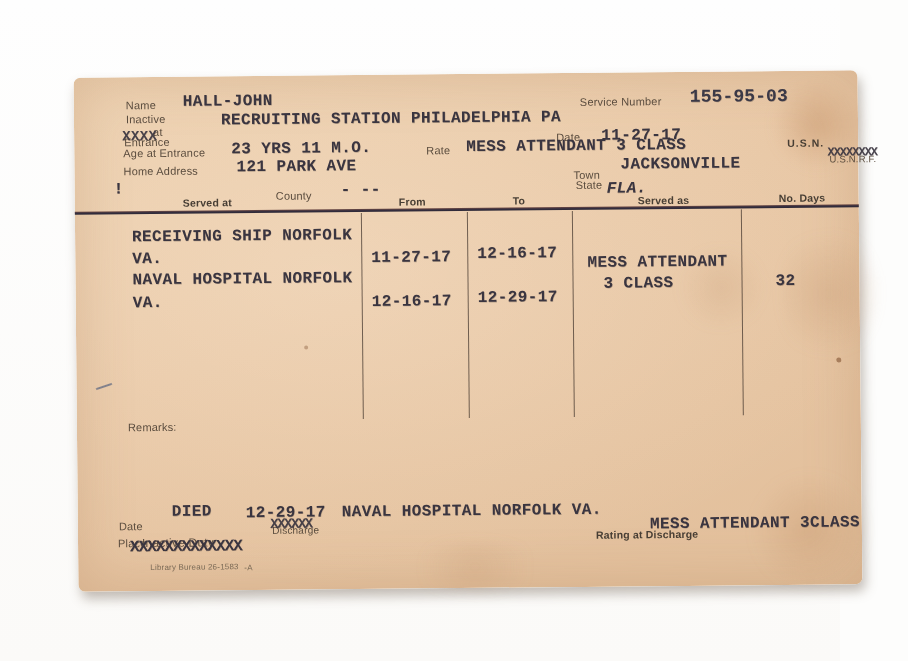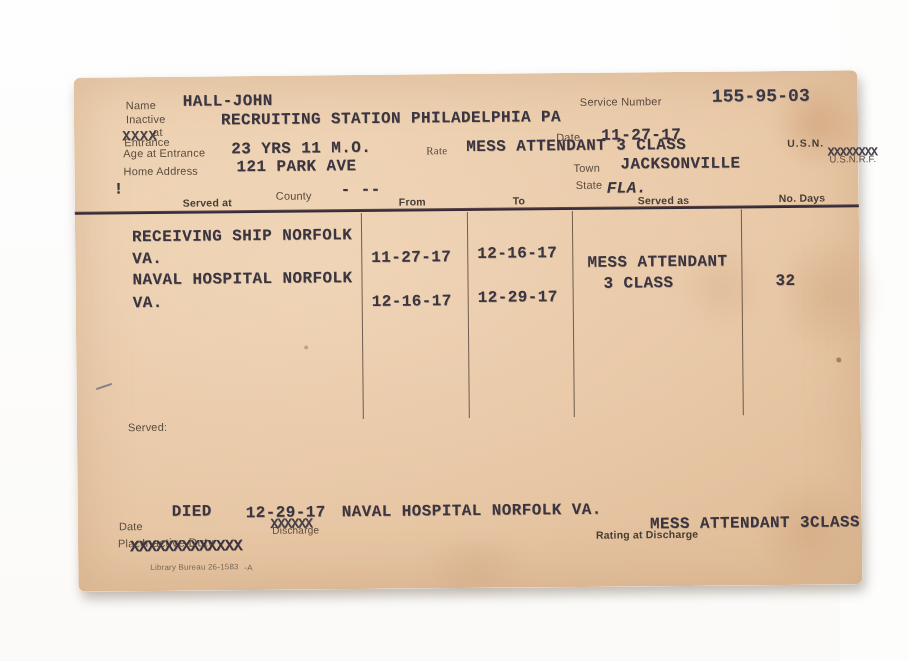--- a/index.html
+++ b/index.html
@@ -52,48 +52,48 @@
     <div class="stain" style="left:322px;top:468px;width:150px;height:50px;background:radial-gradient(circle,rgba(176,126,86,.14),rgba(176,126,86,0) 70%);"></div>
     <div class="speck" style="left:760px;top:287px;width:5px;height:5px;background:rgba(120,72,40,.55);"></div>
     <div class="speck" style="left:228px;top:270px;width:4px;height:4px;background:rgba(130,86,52,.4);"></div>
     <div class="pen" style="left:19px;top:308px;"></div>
 
     
     <span class="f print" style="left:52px;top:22px;">Name</span>
     <span class="f typed" style="left:109px;top:16px;">HALL-JOHN</span>
 
     <span class="f print" style="left:506px;top:23px;">Service Number</span>
-    <span class="f typed typed-lg" style="left:616px;top:15px;margin-left:22px;">155-95-03</span>
+    <span class="f typed typed-lg" style="left:616px;top:15px;">155-95-03</span>
 
     <span class="f print" style="left:52px;top:36px;">Inactive</span>
     <span class="f print" style="left:79px;top:49px;">at</span>
     <span class="f typed" style="left:147px;top:35px;">RECRUITING STATION PHILADELPHIA PA</span>
 
     <span class="f struck" style="left:50px;top:55px;">
       <span class="print">Entrance</span>
       <span class="strike-x typed typed-sm">XXXX</span>
     </span>
 
     <span class="f print" style="left:482px;top:58px;">Date</span>
     <span class="f typed" style="left:527px;top:54px;">11-27-17</span>
 
     <span class="f print" style="left:49px;top:70px;text-align:center;">Age at Entrance</span>
     <span class="f typed" style="left:157px;top:64px;">23 YRS 11 M.O.</span>
-    <span class="f print" style="left:352px;top:70px;font-family:Liberation Serif, serif;">Rate</span>
+    <span class="f print" style="left:352px;top:70px;">Rate</span>
     <span class="f typed" style="left:392px;top:64px;">MESS ATTENDANT 3 CLASS</span>
 
     <span class="f print-b" style="left:713px;top:66px;letter-spacing:1px;">U.S.N.</span>
     <span class="f struck" style="left:705px;top:78px;">
       <span class="print" style="font-size:9.5px;">U.S.N.R.F.</span>
       <span class="strike-x typed" style="font-size:12px;letter-spacing:-1px;top:-2px;">XXXXXXXX</span>
     </span>
 
     <span class="f print" style="left:49px;top:88px;">Home Address</span>
     <span class="f typed" style="left:162px;top:82px;">121 PARK AVE</span>
-    <span class="f print" style="left:499px;top:89px;">Town</span>
+    <span class="f print" style="left:499px;top:96px;">Town</span>
     <span class="f typed" style="left:546px;top:83px;">JACKSONVILLE</span>
 
     <span class="f print" style="left:201px;top:105px;margin-top:9px;">County</span>
     <span class="f typed" style="left:266px;top:106px;">- --</span>
     <span class="f print" style="left:501px;top:106px;">State</span>
     <span class="f typed" style="left:532px;top:107px;font-style:italic;">FLA.</span>
     <span class="f typed" style="left:39px;top:103px;">!</span>
 
     
     <span class="f print-b" style="left:108px;top:120px;">Served at</span>
@@ -117,21 +117,21 @@
     <span class="f typed" style="left:57px;top:194px;">NAVAL HOSPITAL NORFOLK</span>
     <span class="f typed" style="left:57px;top:217px;">VA.</span>
     <span class="f typed" style="left:296px;top:218px;">12-16-17</span>
     <span class="f typed" style="left:402px;top:215px;">12-29-17</span>
 
     <span class="f typed" style="left:512px;top:181px;">MESS ATTENDANT</span>
     <span class="f typed" style="left:528px;top:202px;">3 CLASS</span>
     <span class="f typed" style="left:700px;top:201px;">32</span>
 
     
-    <span class="f print" style="left:51px;top:344px;">Served:</span>
+    <span class="f print" style="left:51px;top:344px;">Remarks:</span>
 
     
     <span class="f typed" style="left:94px;top:426px;">DIED</span>
     <span class="f typed" style="left:168px;top:428px;">12-29-17</span>
     <span class="f typed" style="left:264px;top:428px;">NAVAL HOSPITAL NORFOLK VA.</span>
 
     <span class="f print" style="left:41px;top:443px;">Date</span>
     <span class="f struck" style="left:93px;top:444px;">
       <span class="print" style="font-size:10px;">Discharge</span>
       <span class="strike-x typed typed-sm" style="letter-spacing:-1.5px;">XXXXXX</span>

